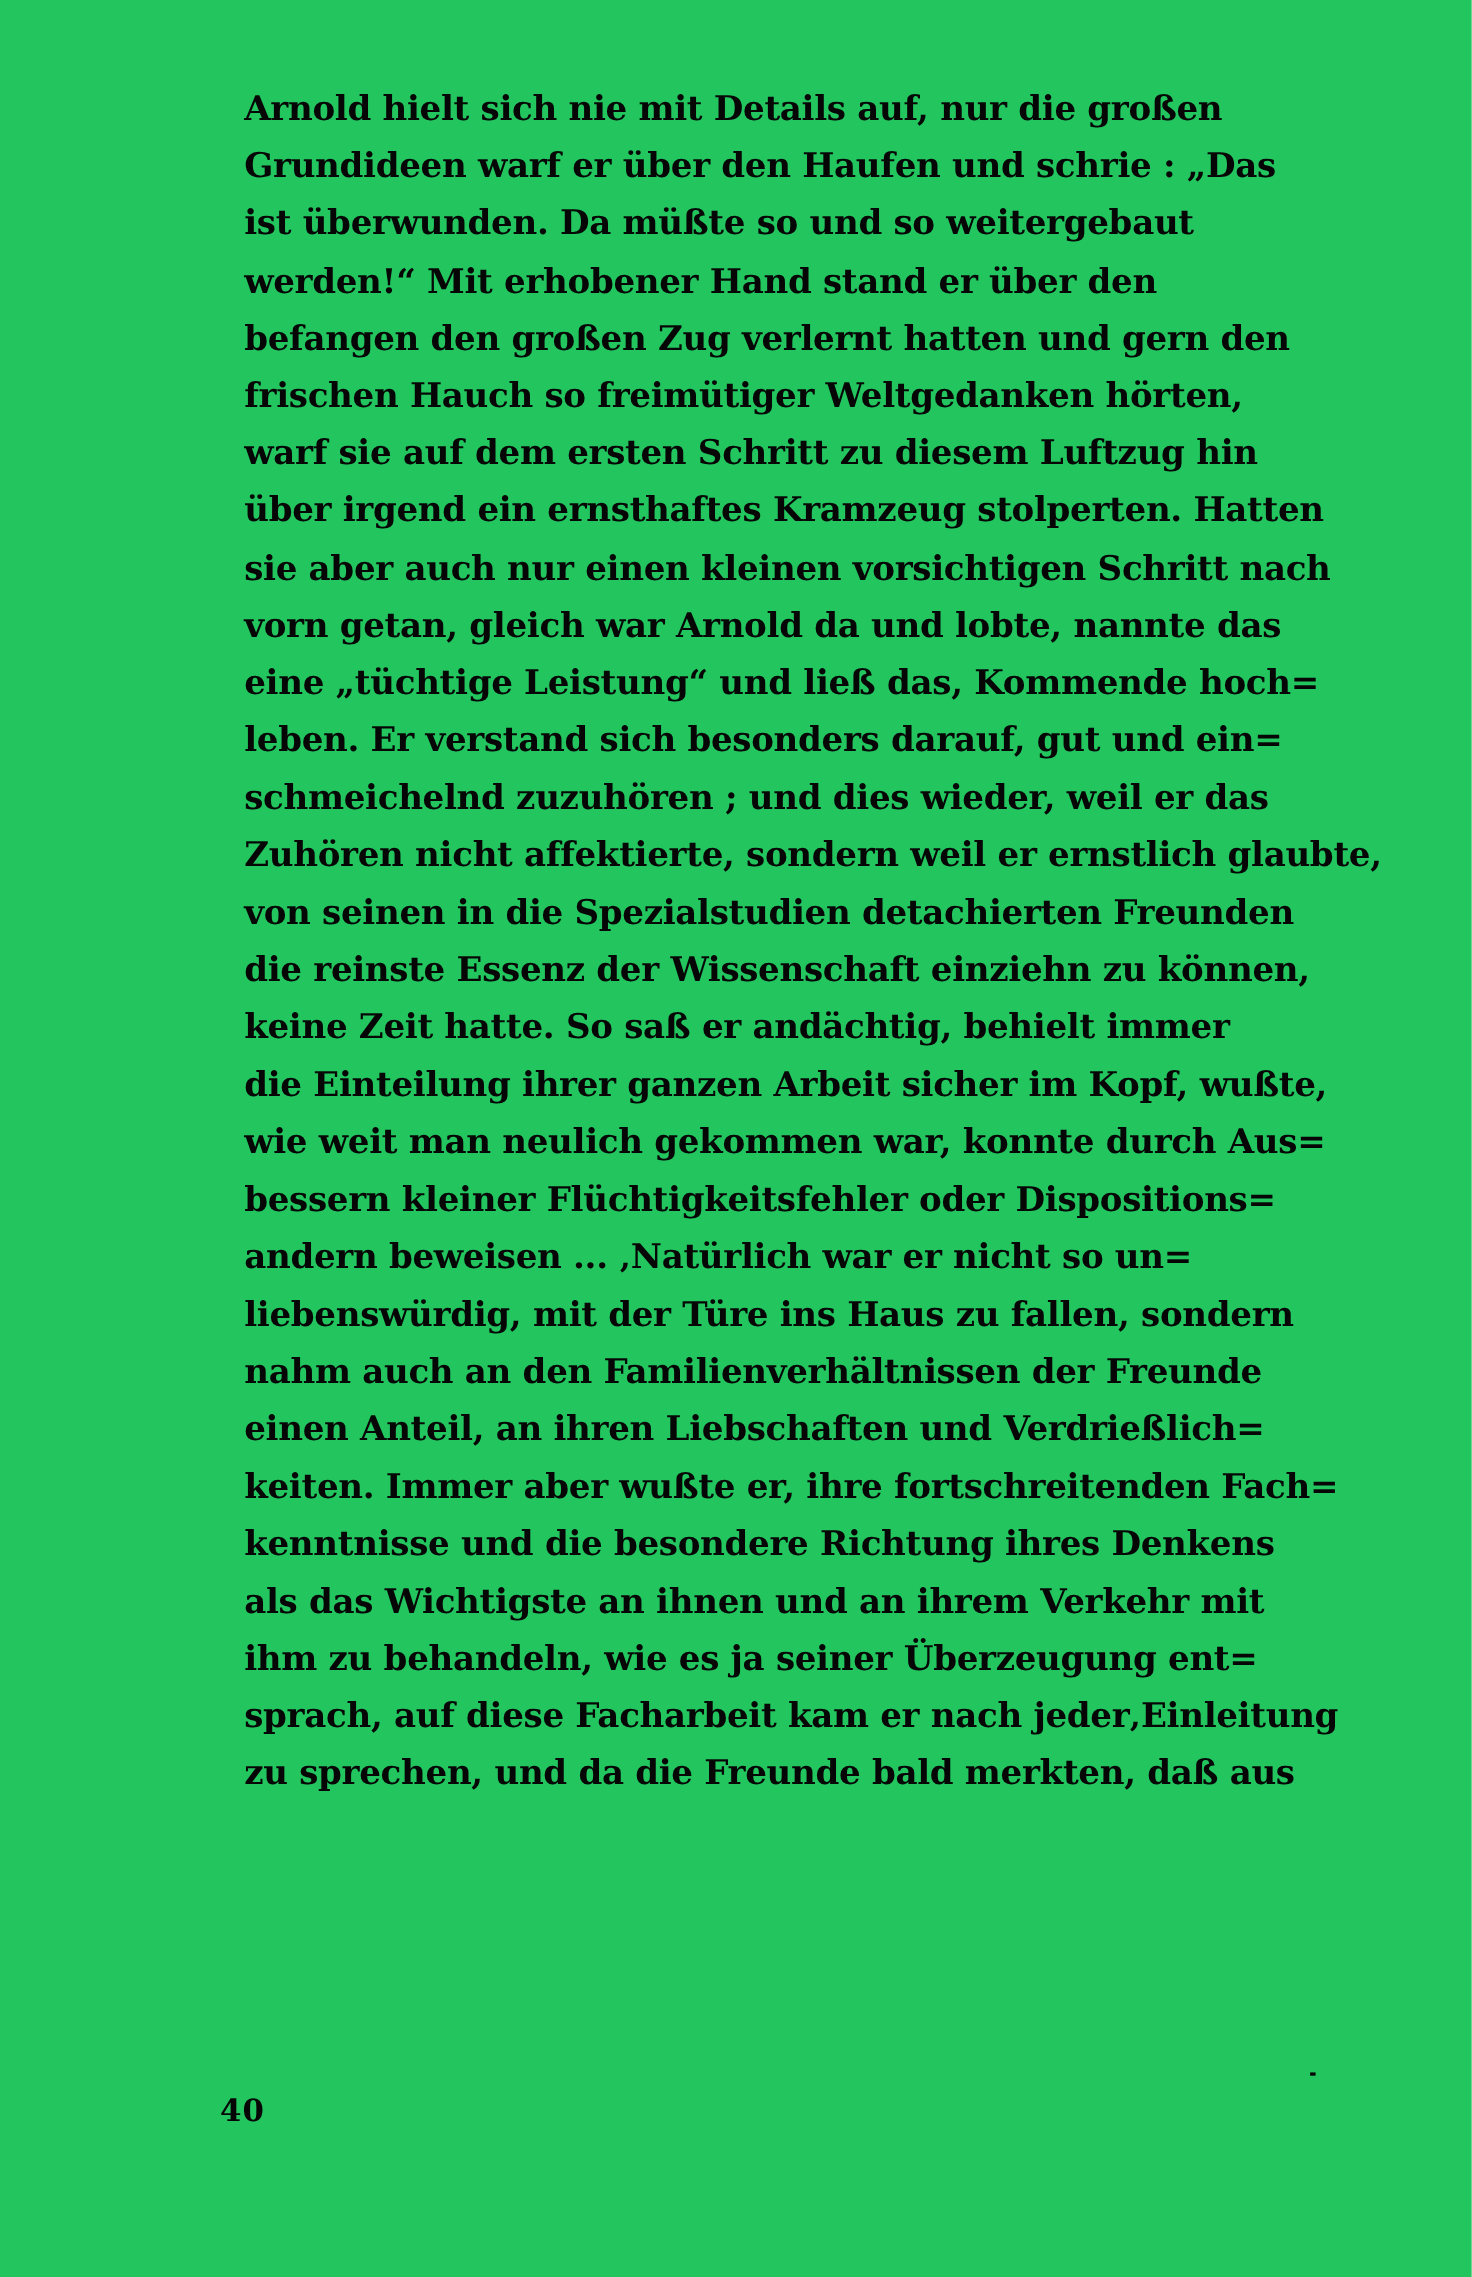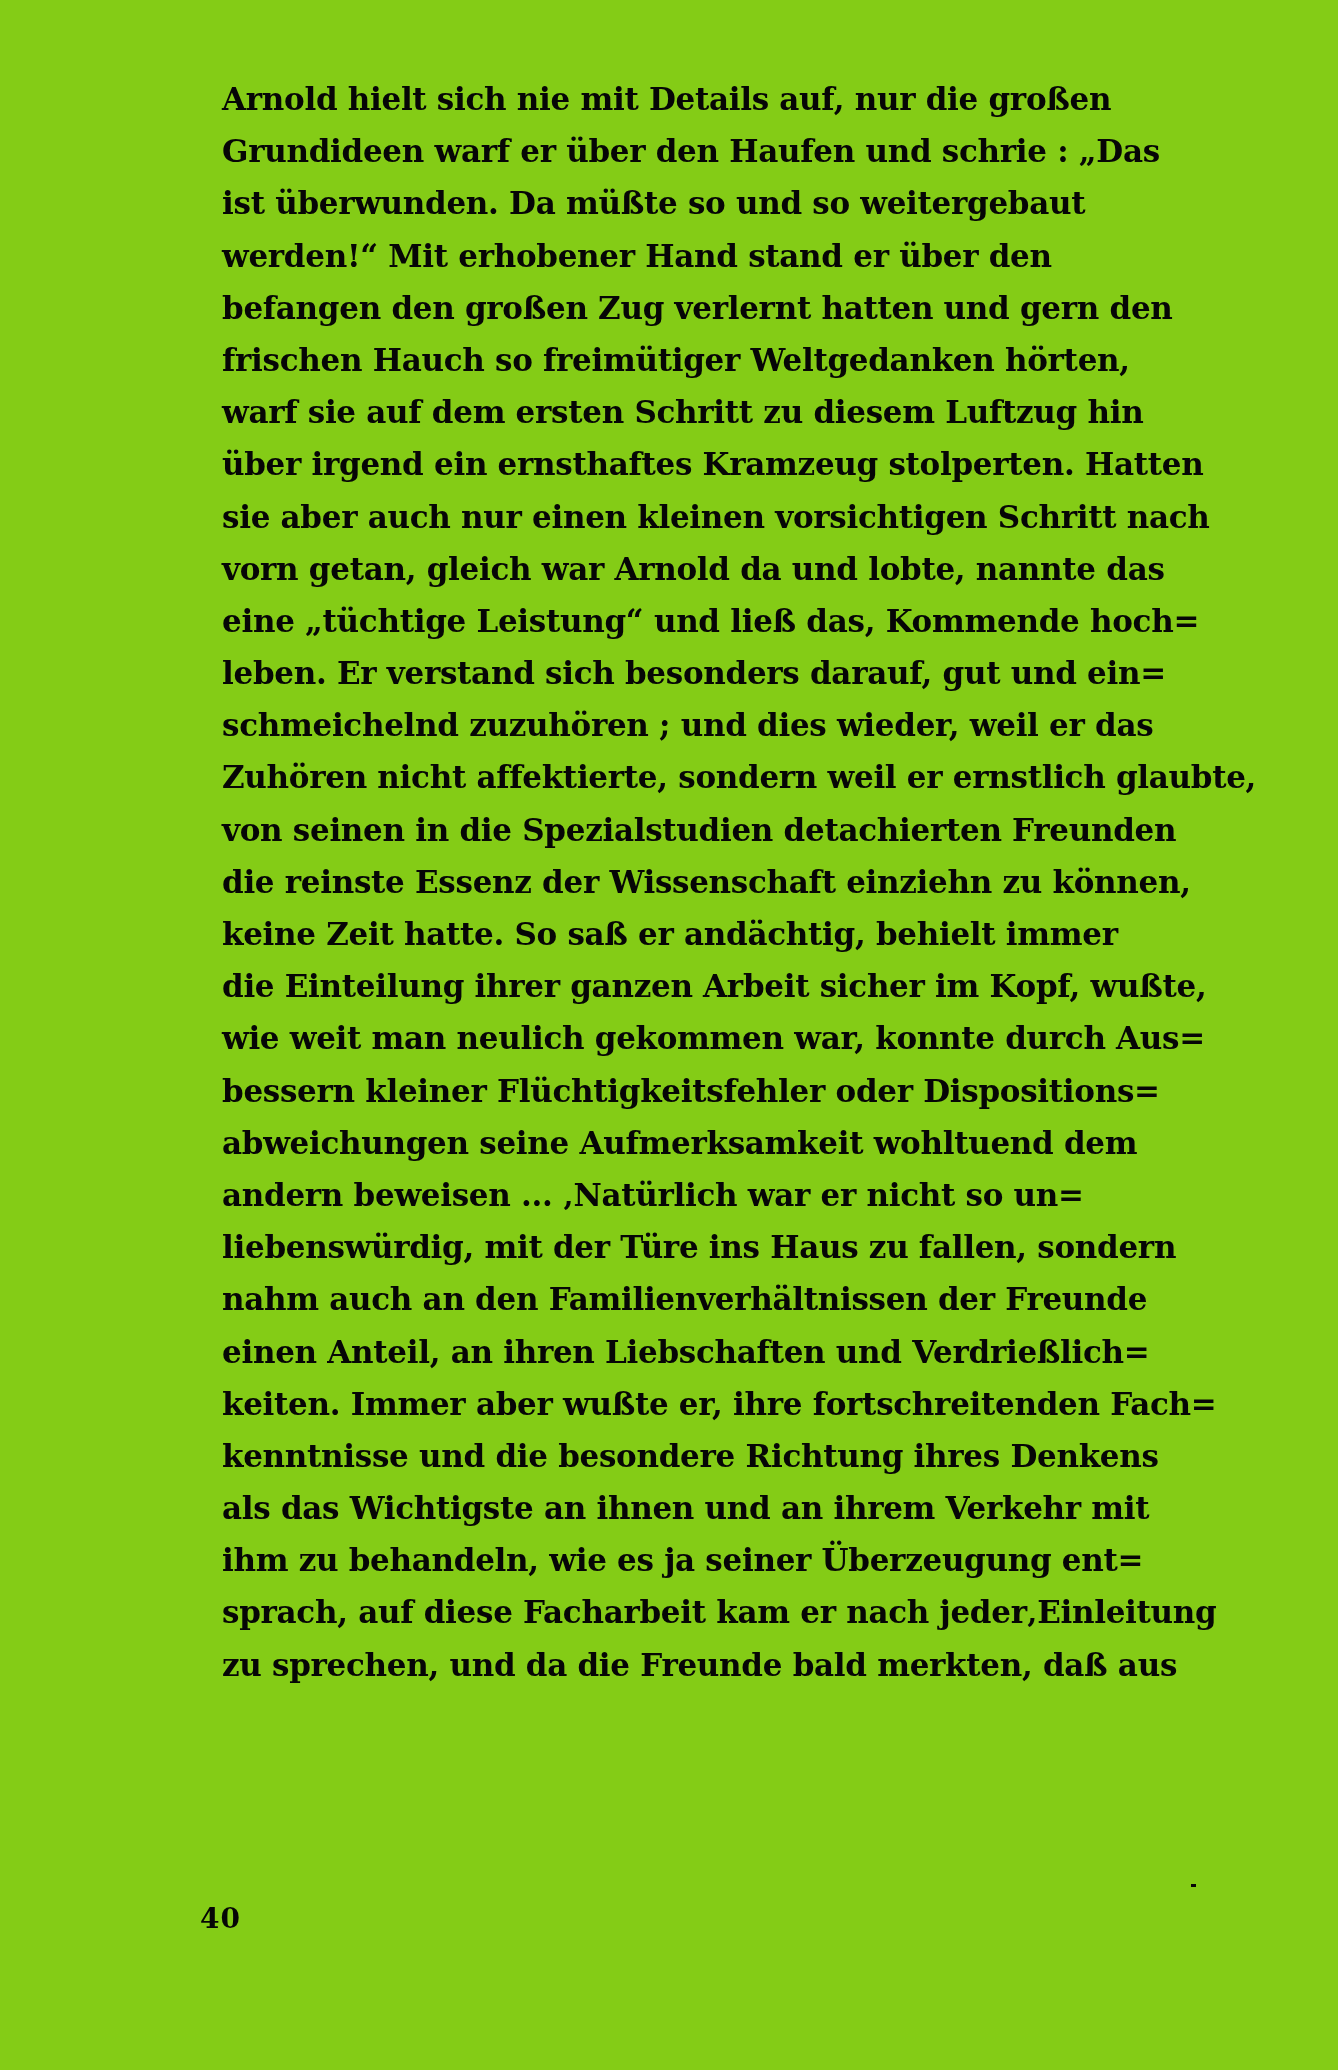--- a/index.html
+++ b/index.html
@@ -4,21 +4,21 @@
 <style>
   html, body {
     margin: 0;
     padding: 0;
     background: #ffffff;
   }
   .page {
     position: relative;
     width: 1338px;
     height: 2070px;
-    background: #84cc16;
+    background: #22c55e;
     overflow: hidden;
     font-family: "DejaVu Serif", serif;
   }
   .text-block {
     position: absolute;
     left: 222px;
     top: 73px;
     width: 968px;
   }
   .text-line {
@@ -75,21 +75,20 @@
       <div class="text-line">eine „tüchtige Leistung“ und ließ das, Kommende hoch=</div>
       <div class="text-line">leben. Er verstand sich besonders darauf, gut und ein=</div>
       <div class="text-line">schmeichelnd zuzuhören ; und dies wieder, weil er das</div>
       <div class="text-line">Zuhören nicht affektierte, sondern weil er ernstlich glaubte,</div>
       <div class="text-line">von seinen in die Spezialstudien detachierten Freunden</div>
       <div class="text-line">die reinste Essenz der Wissenschaft einziehn zu können,</div>
       <div class="text-line">keine Zeit hatte. So saß er andächtig, behielt immer</div>
       <div class="text-line">die Einteilung ihrer ganzen Arbeit sicher im Kopf, wußte,</div>
       <div class="text-line">wie weit man neulich gekommen war, konnte durch Aus=</div>
       <div class="text-line">bessern kleiner Flüchtigkeitsfehler oder Dispositions=</div>
-      <div class="text-line">abweichungen seine Aufmerksamkeit wohltuend dem</div>
       <div class="text-line">andern beweisen ... ‚Natürlich war er nicht so un=</div>
       <div class="text-line">liebenswürdig, mit der Türe ins Haus zu fallen, sondern</div>
       <div class="text-line">nahm auch an den Familienverhältnissen der Freunde</div>
       <div class="text-line">einen Anteil, an ihren Liebschaften und Verdrießlich=</div>
       <div class="text-line">keiten. Immer aber wußte er, ihre fortschreitenden Fach=</div>
       <div class="text-line">kenntnisse und die besondere Richtung ihres Denkens</div>
       <div class="text-line">als das Wichtigste an ihnen und an ihrem Verkehr mit</div>
       <div class="text-line">ihm zu behandeln, wie es ja seiner Überzeugung ent=</div>
       <div class="text-line">sprach, auf diese Facharbeit kam er nach jeder‚Einleitung</div>
       <div class="text-line">zu sprechen, und da die Freunde bald merkten, daß aus</div>

